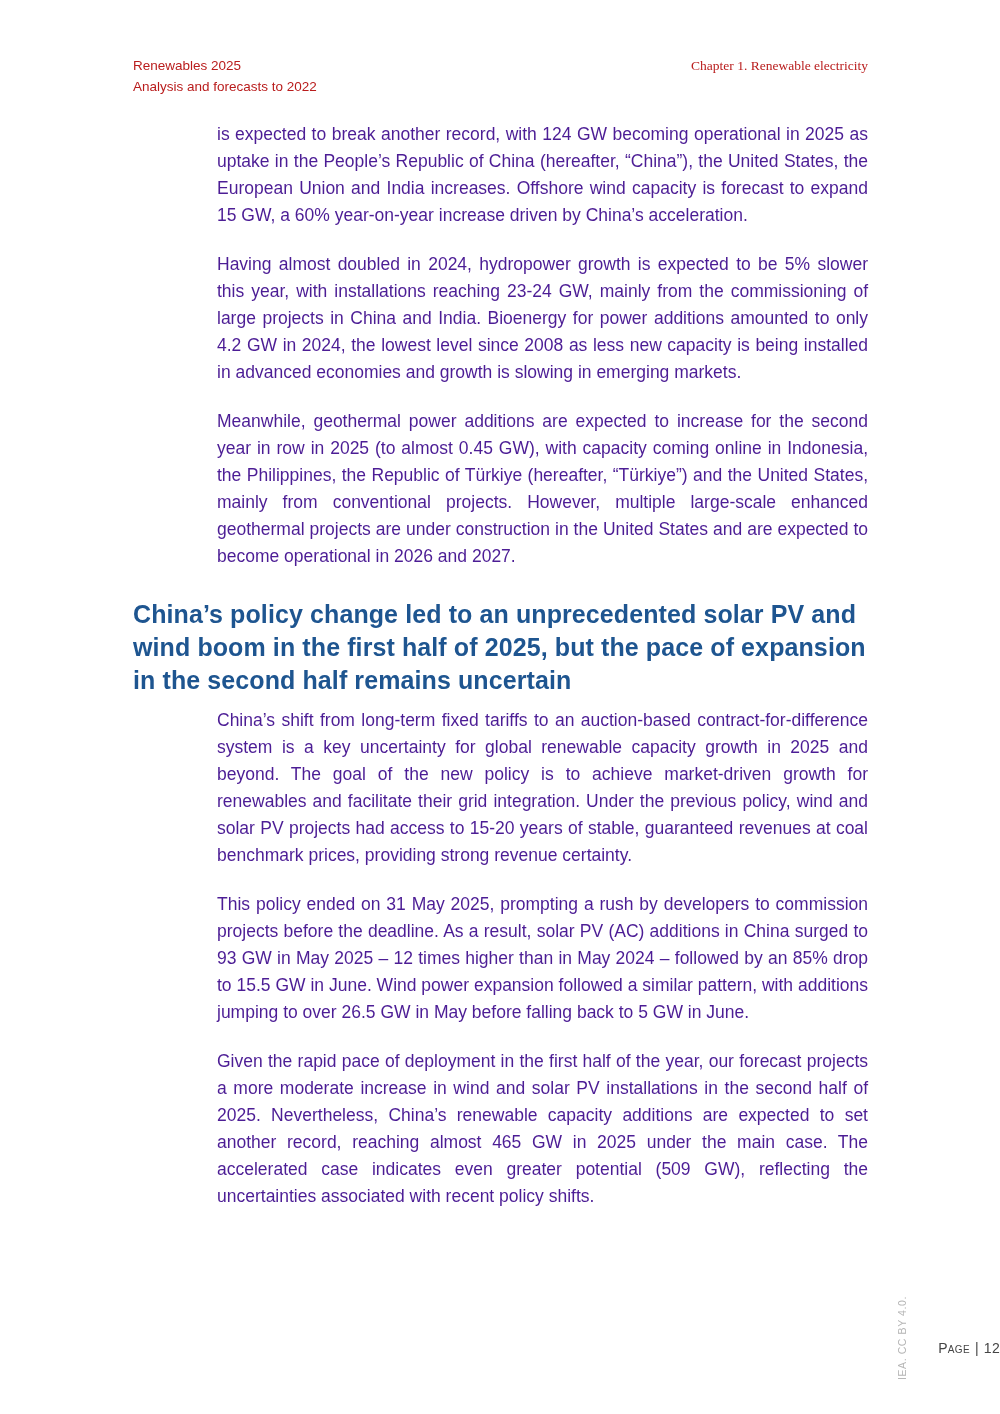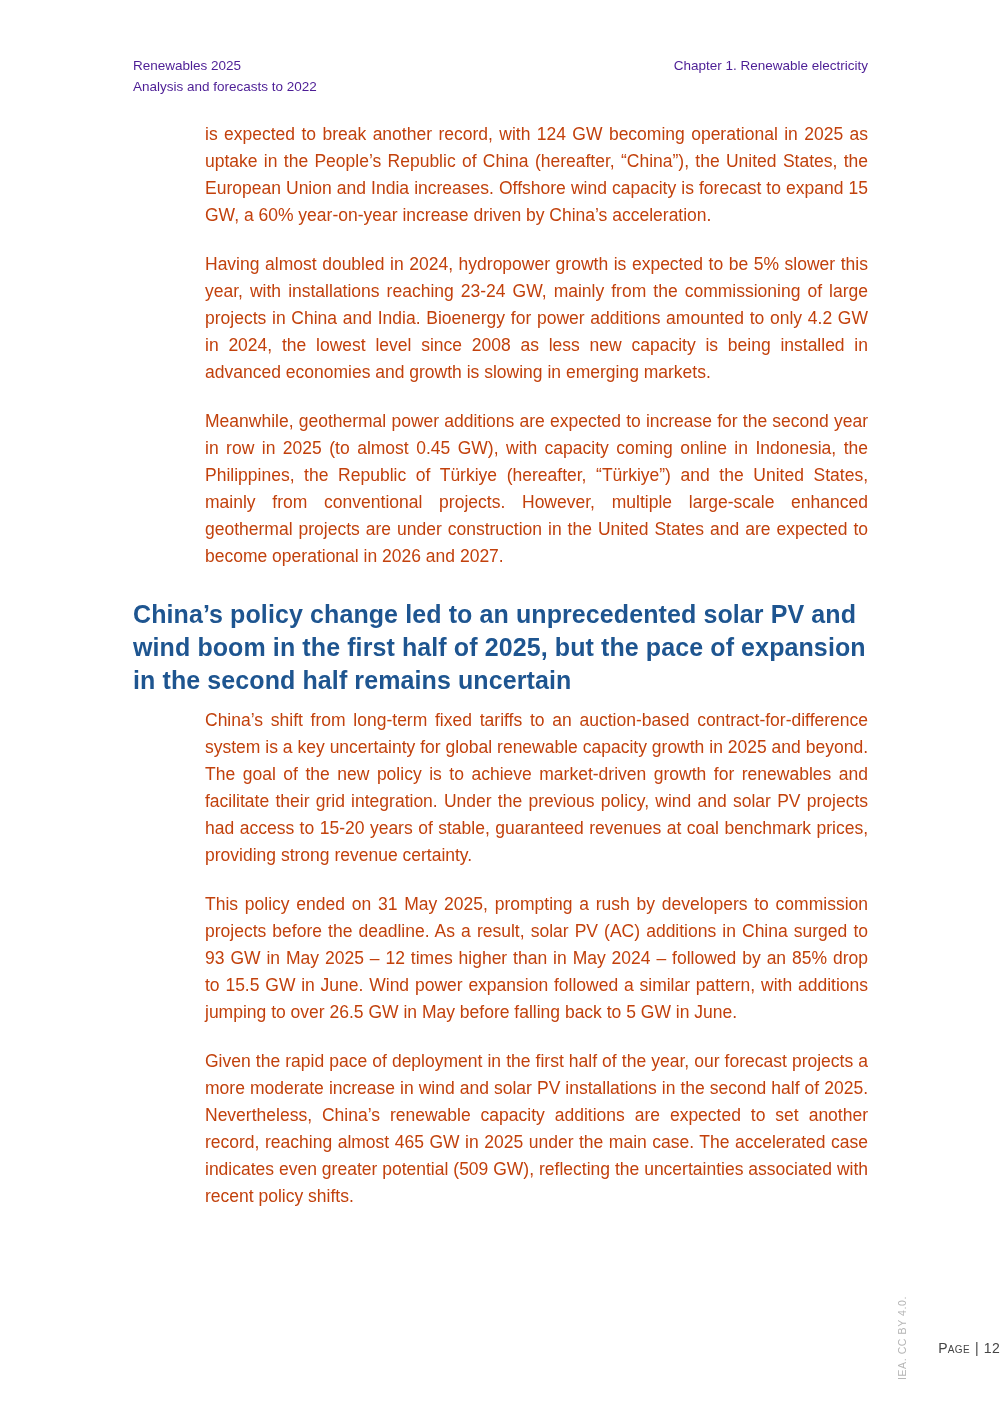--- a/index.html
+++ b/index.html
@@ -14,38 +14,38 @@
     overflow: hidden;
   }
   .page-header {
     position: absolute;
     top: 55px;
     left: 133px;
     right: 132px;
     display: flex;
     justify-content: space-between;
     align-items: flex-start;
-    color: #4c1d95;
+    color: #b91c1c;
     font-size: 13.5px;
     line-height: 21px;
   }
   .header-left div { white-space: nowrap; }
-  .header-right { white-space: nowrap; text-align: left; }
+  .header-right { white-space: nowrap; text-align: left; font-family: Liberation Serif, serif; }
   .content {
     position: absolute;
     top: 121px;
     left: 205px;
     width: 663px;
   }
   .body-para {
     font-size: 17.5px;
     line-height: 27px;
-    color: #c2410c;
+    color: #4c1d95;
     text-align: justify;
-    margin: 0 0 22px 0;
+    margin: 0 0 22px 12px;
   }
   .section-heading {
     position: relative;
     margin: 28px 0 10px -72px;
     width: 735px;
     color: #1e5590;
     font-size: 25px;
     line-height: 33px;
     font-weight: bold;
     letter-spacing: 0.1px;

